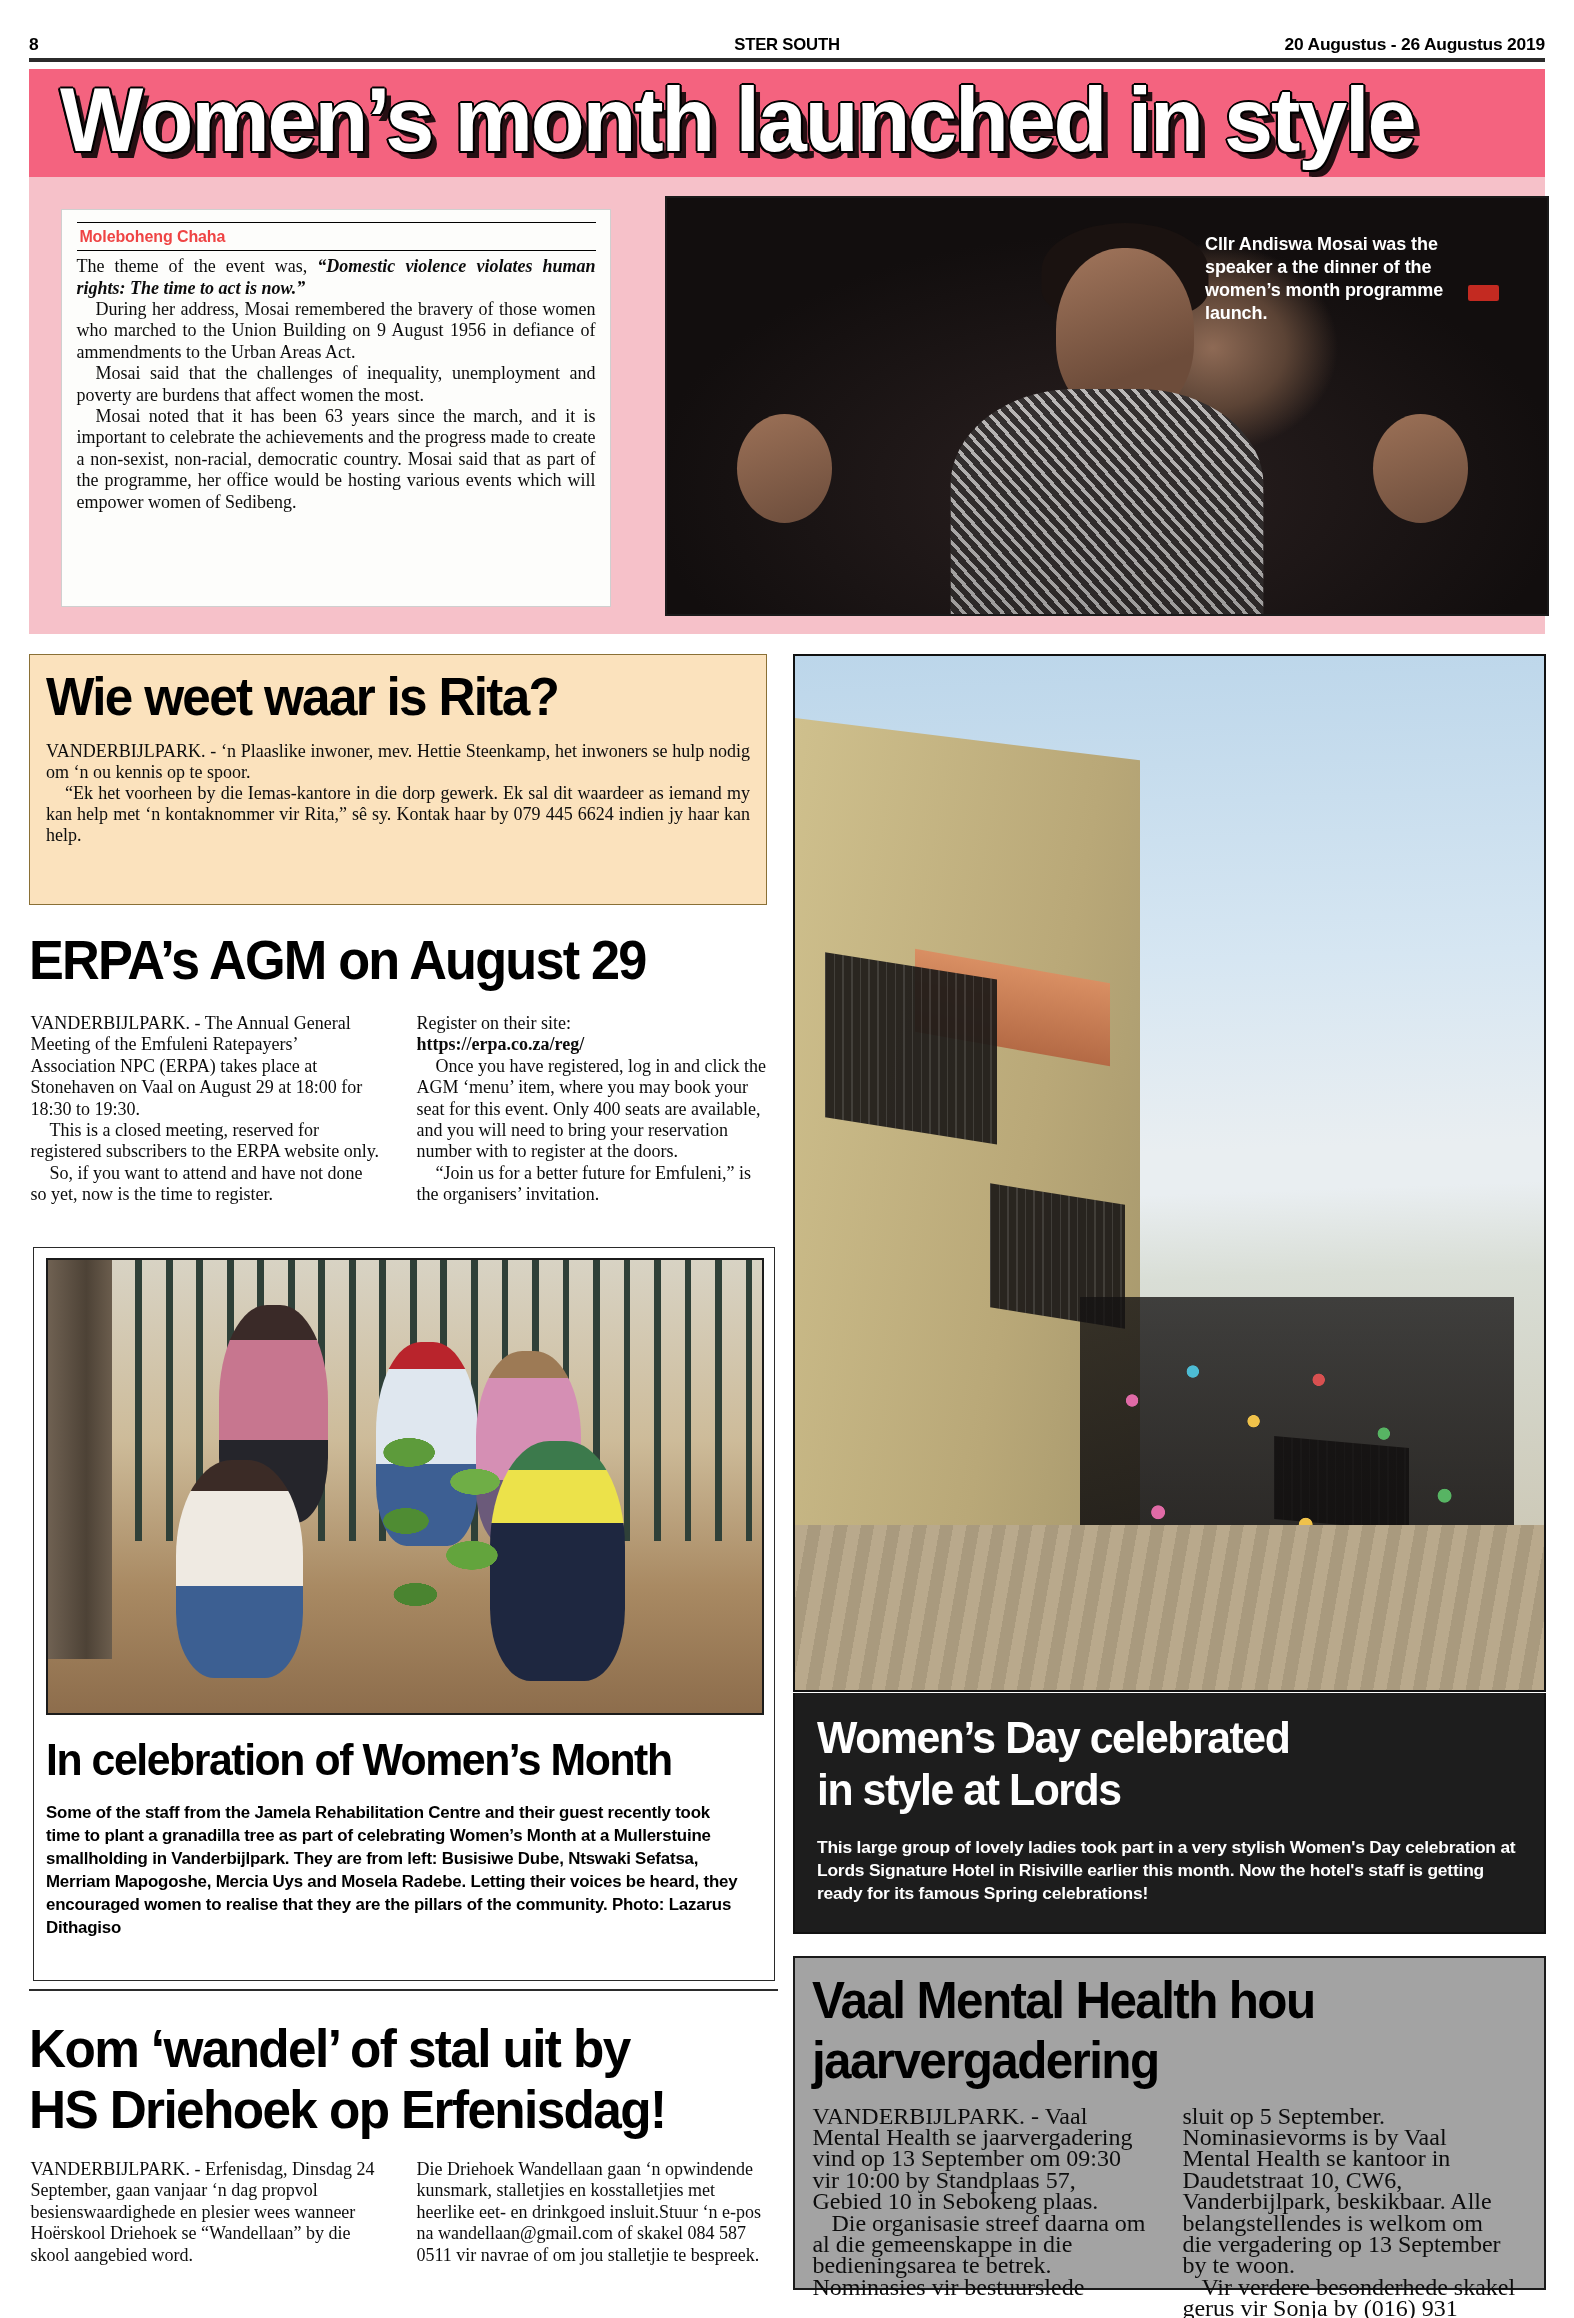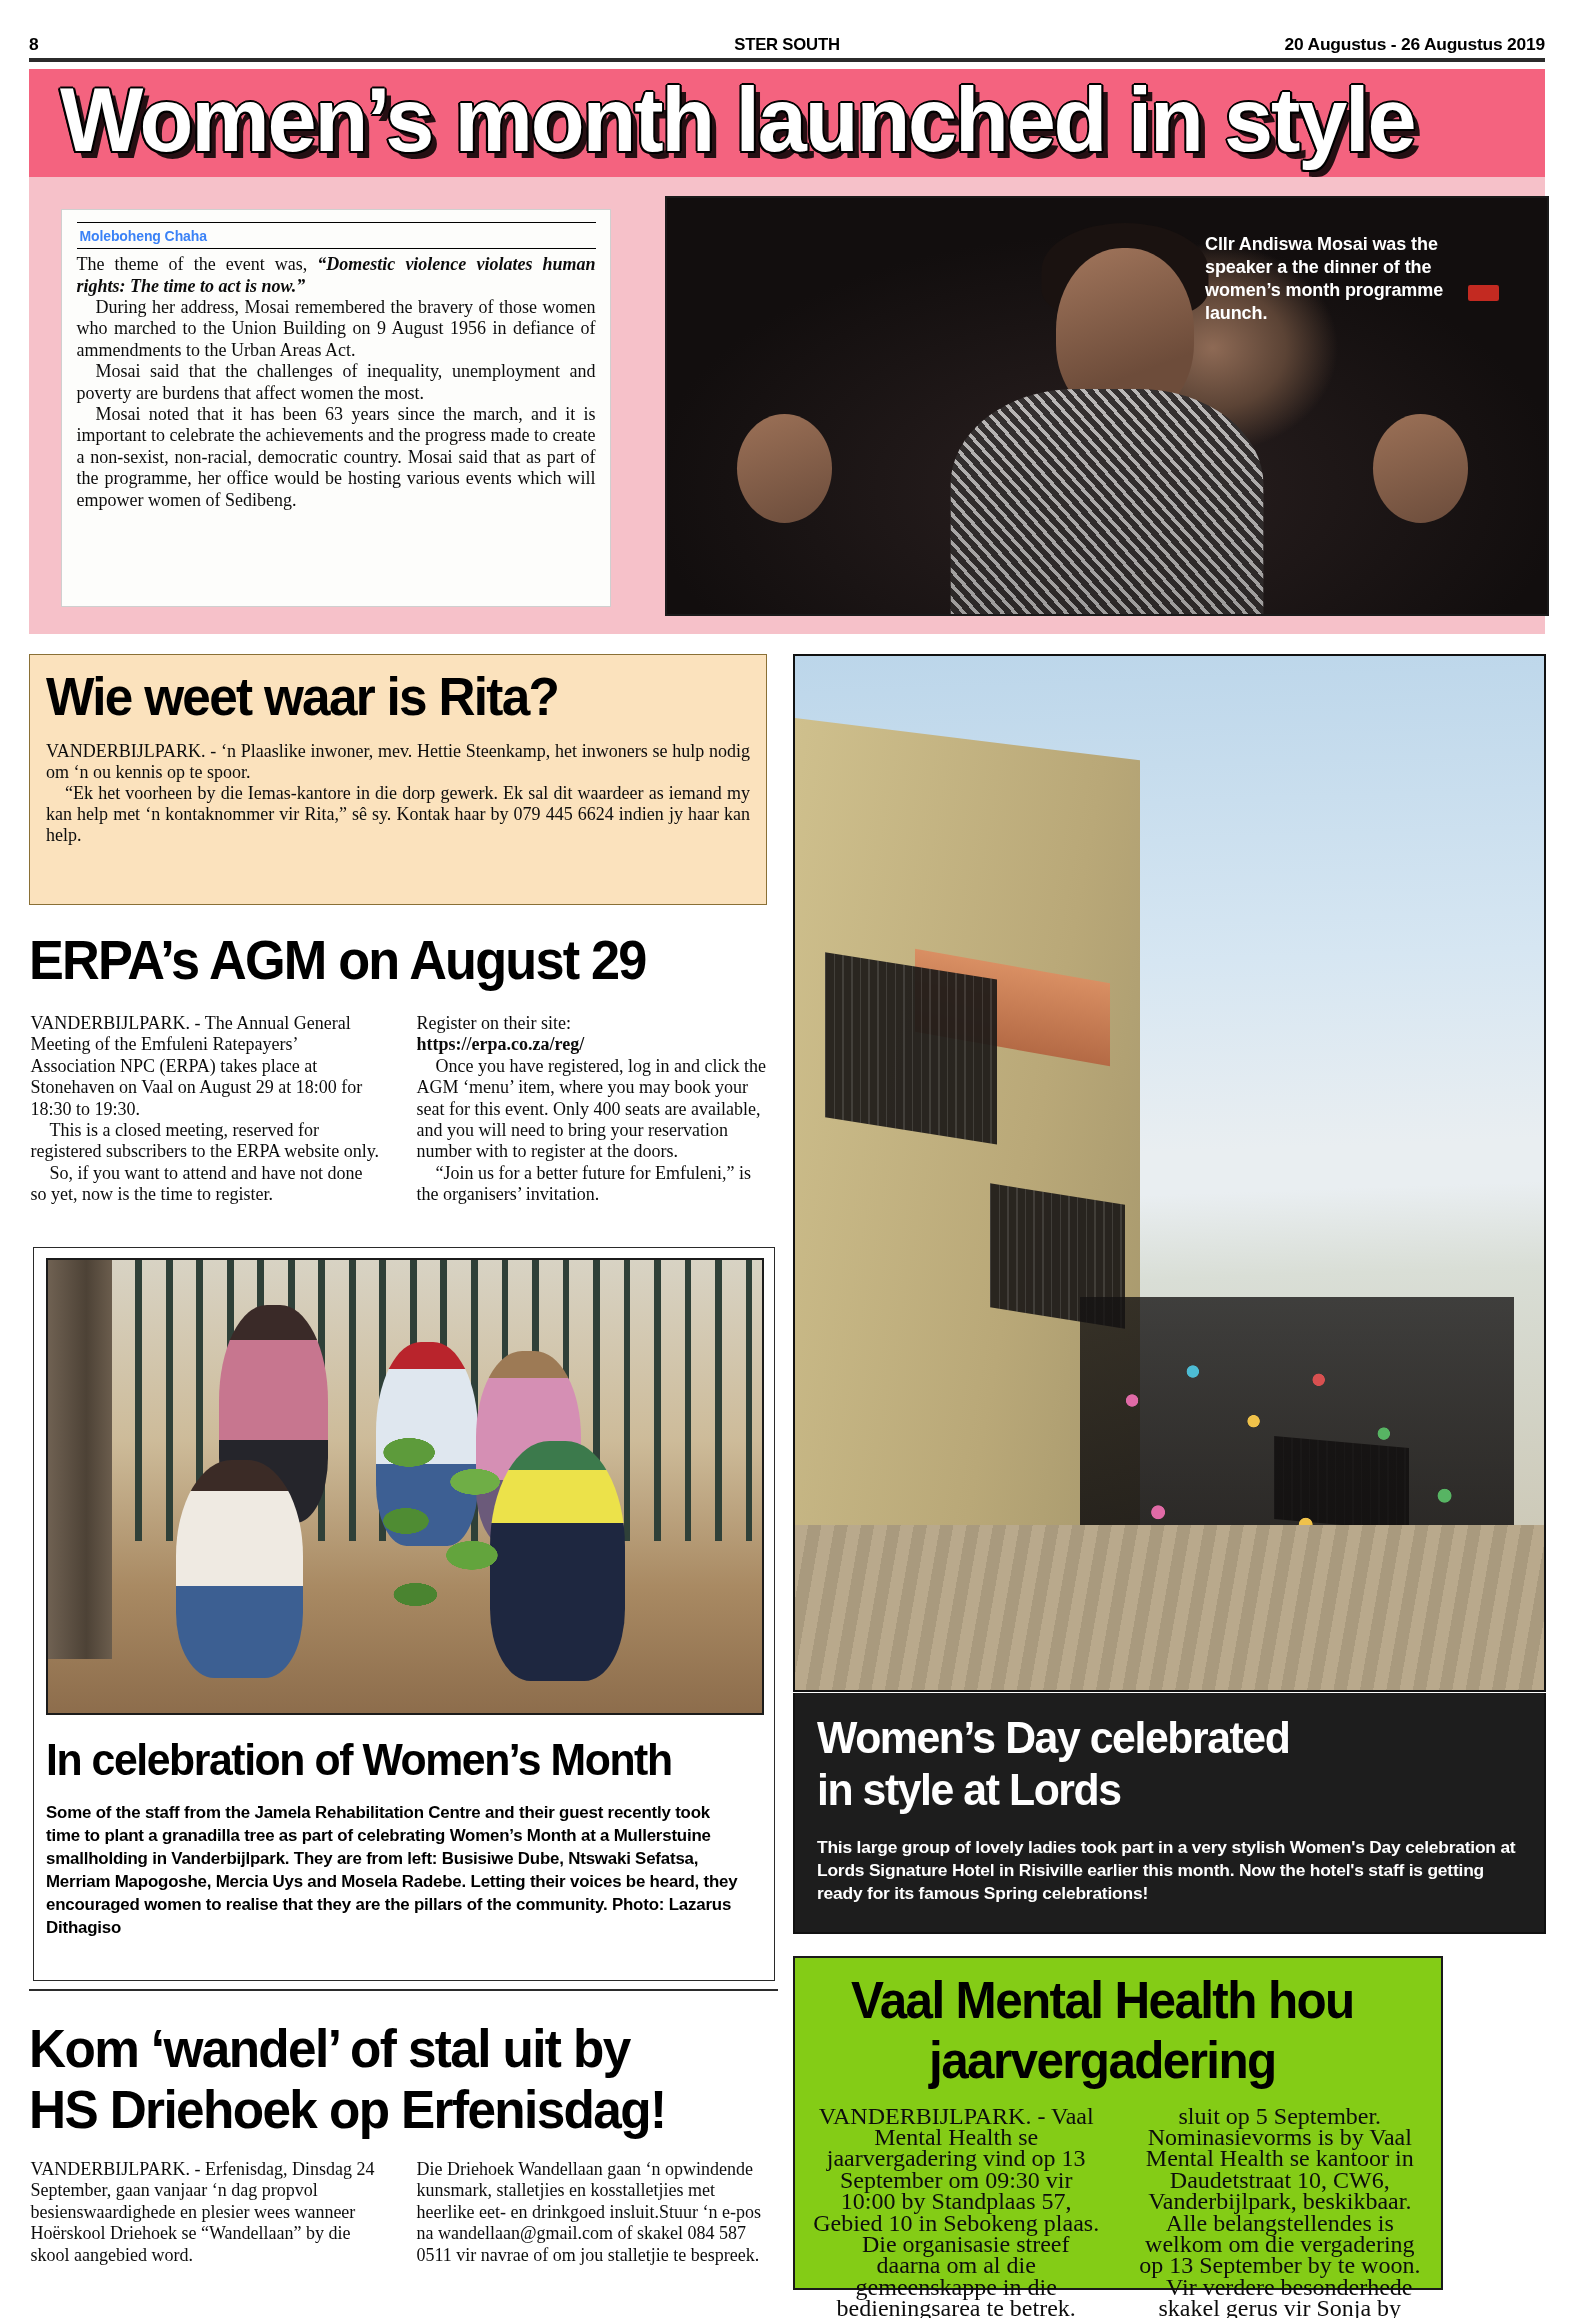--- a/index.html
+++ b/index.html
@@ -70,23 +70,23 @@
     position: absolute;
     left: 61px; top: 209px; width: 550px; height: 398px;
     background: #fdfdfb;
     border: 0.7px solid #cfcfcf;
     padding: 11.6px 14.5px 7.3px 14.5px;
   }
   .byline-rule-top { border-top: 1.5px solid #000; width: 100%; }
   .byline {
     font-family: "Liberation Sans", sans-serif;
     font-weight: bold;
-    font-size: 14px;
+    font-size: 16px;
     padding: 5.1px 0 4.4px 2.9px;
-    color: #3b82f6;
+    color: #ef4444;
     letter-spacing: -0.1px;
   }
   .byline-rule-bot { border-top: 1.5px solid #000; width: 100%; margin-bottom: 5.1px; }
   .lead-body p {
     font-family: "Liberation Serif", serif;
     font-size: 18px;
     line-height: 21.4px;
     text-align: justify;
     color: #0c0c0c;
   }
@@ -242,25 +242,24 @@
     font-weight: bold;
     font-size: 17.4px;
     line-height: 23px;
     color: #fff;
     letter-spacing: -0.2px;
   }
 
   
   .vmh-box {
     position: absolute;
-    left: 793px; top: 1956px; width: 650px; height: 334px;
-    background: #84cc16;
+    left: 793px; top: 1956px; width: 753px; height: 334px;
+    background: #a3a3a3;
     border: 2.2px solid #1a1a1a;
     padding: 11.6px 17.4px 10.2px 17.4px;
-    text-align: center;
   }
   .vmh-head {
     font-family: "Liberation Sans", sans-serif;
     font-weight: bold;
     font-size: 52px;
     line-height: 60px;
     letter-spacing: -1.7px;
     color: #000;
     transform: scaleX(0.95);
     transform-origin: left top;

